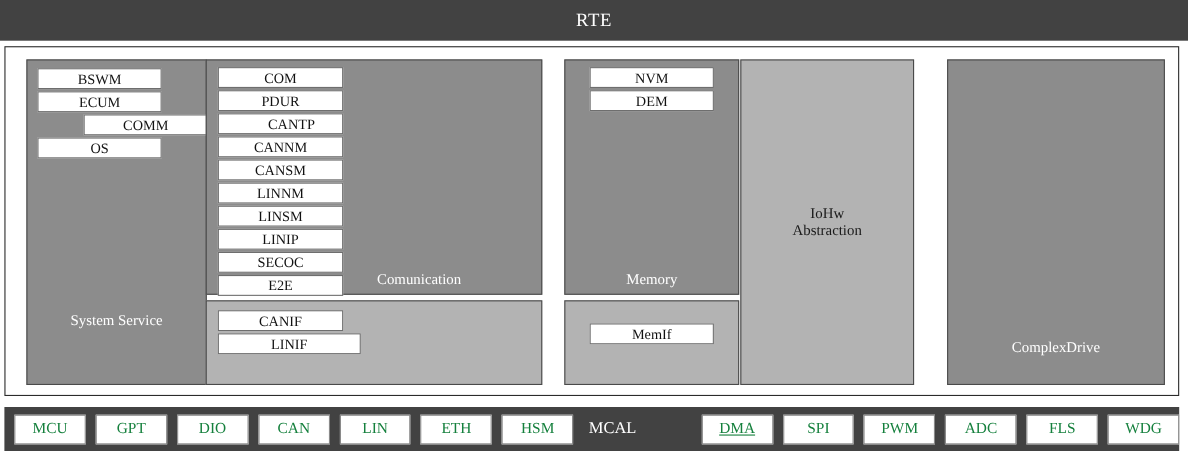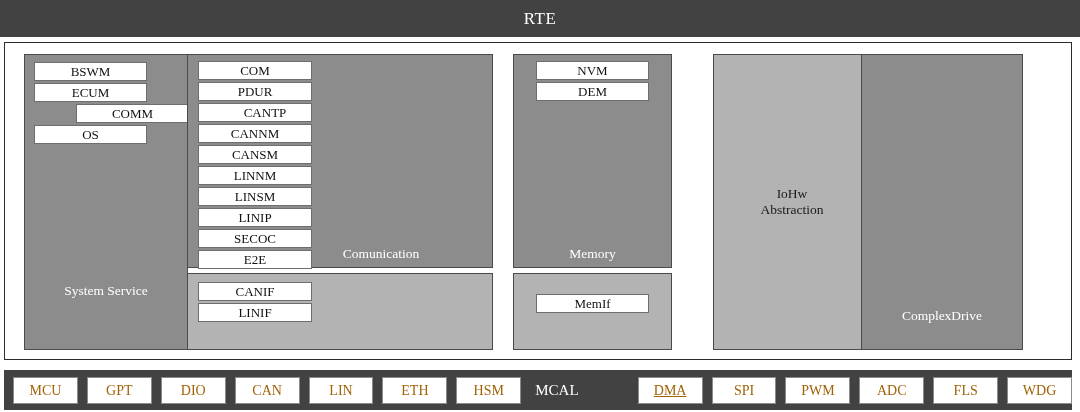--- a/index.html
+++ b/index.html
@@ -92,21 +92,21 @@
     width: 1068px;
     height: 40px;
     background: #424242;
     box-sizing: border-box;
     display: flex;
     align-items: center;
   }
   .mcal-chip {
     background: #ffffff;
     border: 1px solid #8a8a8a;
-    color: #a16207;
+    color: #15803d;
     font-size: 14px;
     height: 27px;
     line-height: 25px;
     text-align: center;
     box-sizing: border-box;
     margin-left: 9px;
     white-space: nowrap;
   }
   .mcal-title {
     color: #ffffff;
@@ -150,44 +150,44 @@
         <div class="chip" style="width:114px;">LINIP</div>
         <div class="chip" style="width:114px;text-align:center;">SECOC</div>
         <div class="chip" style="width:114px;">E2E</div>
       </div>
       <div class="col-label label-white" style="top:191px; left:80px; width:226px;">Comunication</div>
     </div>
 
     <div class="col col-light" style="left:182px; top:230px; width:306px; height:77px;">
       <div class="chips" style="left:10px; top:8px;">
         <div class="chip" style="width:114px;">CANIF</div>
-        <div class="chip" style="width:114px;">LINIF</div>
+        <div class="chip" style="width:130px;">LINIF</div>
       </div>
     </div>
 
     <div class="col col-dark" style="left:508px; top:11px; width:159px; height:214px;">
       <div class="chips" style="left:22px; top:6px;">
         <div class="chip" style="width:113px;">NVM</div>
         <div class="chip" style="width:113px;">DEM</div>
       </div>
       <div class="col-label label-white" style="top:191px;">Memory</div>
     </div>
 
     <div class="col col-light" style="left:508px; top:230px; width:159px; height:77px;">
       <div class="chips" style="left:22px; top:20px;">
         <div class="chip" style="width:113px;">MemIf</div>
       </div>
     </div>
 
-    <div class="col col-light" style="left:708px; top:11px; width:158px; height:296px;">
+    <div class="col col-light" style="left:668px; top:11px; width:158px; height:296px;">
       <div class="col-label label-black" style="top:131px;">IoHw</div>
       <div class="col-label label-black" style="top:147px;">Abstraction</div>
     </div>
 
-    <div class="col col-dark" style="left:856px; top:11px; width:162px; height:296px;">
+    <div class="col col-dark" style="left:856px; top:11px; width:198px; height:296px;">
       <div class="col-label label-white" style="top:253px;">ComplexDrive</div>
     </div>
 
   </div>
 
   <div class="mcal-bar">
     <div class="mcal-chip" style="width:66px;">MCU</div>
     <div class="mcal-chip" style="width:66px;">GPT</div>
     <div class="mcal-chip" style="width:66px;">DIO</div>
     <div class="mcal-chip" style="width:66px;">CAN</div>

